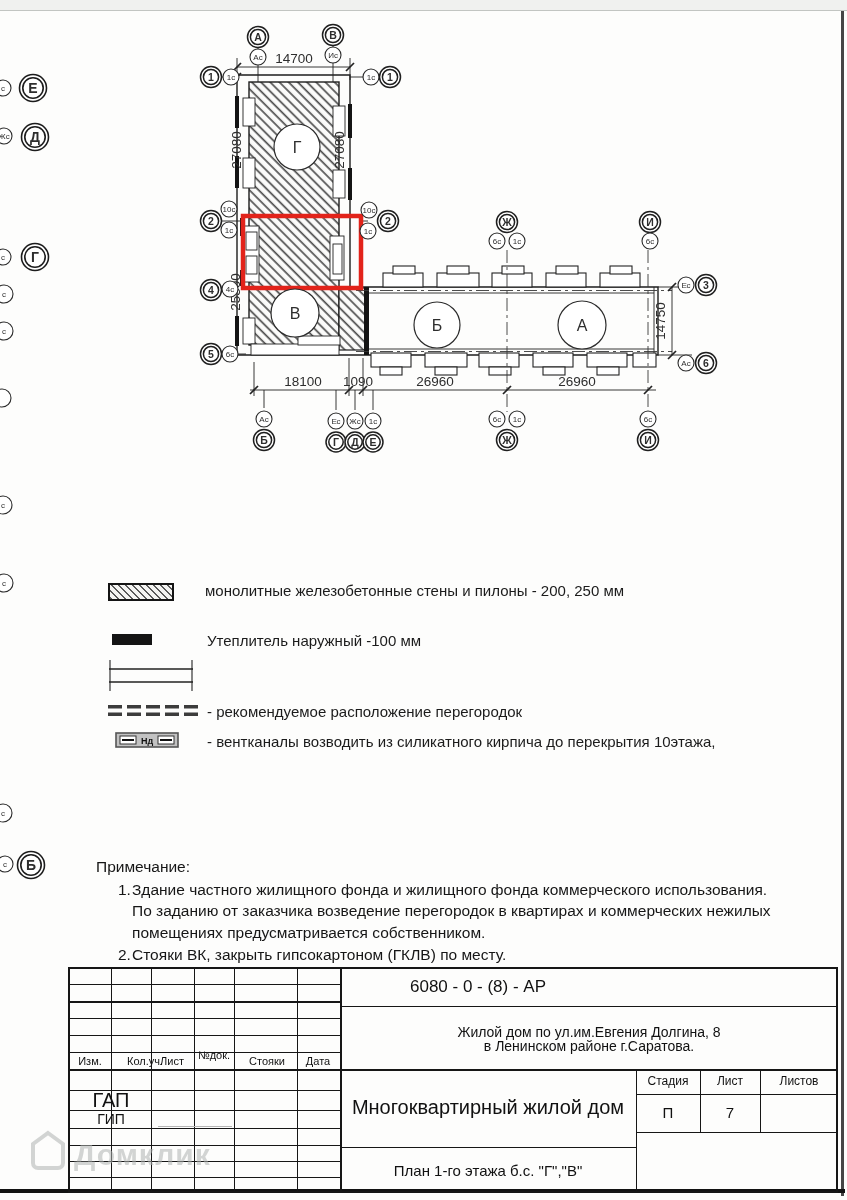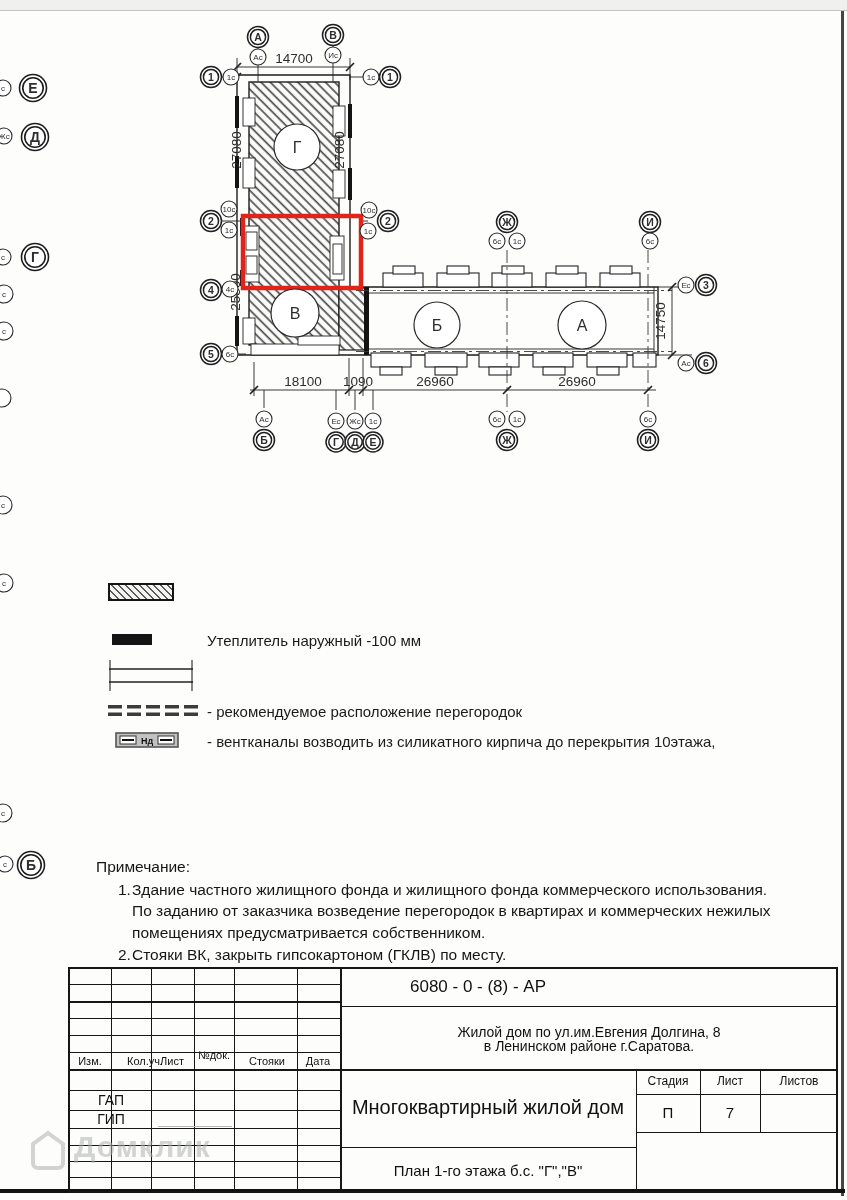--- a/index.html
+++ b/index.html
@@ -41,21 +41,21 @@
   .note-row{display:flex;margin-top:1px;}
   .note-num{width:36px;padding-left:22px;box-sizing:border-box;flex:none;}
   .note-text{width:645px;}
 
   
   #tb{left:68px;top:967px;width:770px;height:226px;border:2px solid #161616;box-sizing:border-box;}
   .vl{position:absolute;width:1.4px;background:#161616;top:0;bottom:0;}
   .hl{position:absolute;height:1.4px;background:#161616;left:0;}
   .tbt{position:absolute;transform:translate(-50%,-50%);white-space:nowrap;color:#111;}
   .hdr{font-size:11px;}
-  .watermark{left:30px;top:1130px;display:flex;align-items:flex-start;gap:8px;
+  .watermark{left:30px;top:1130px;display:flex;align-items:flex-end;gap:8px;
     color:rgba(175,178,176,0.55);font-size:30px;font-weight:bold;letter-spacing:1px;}
 </style>
 </head>
 <body>
 
 <div class="page">
   <div class="abs topbar"></div>
   <div class="abs frame-right"></div>
   <div class="abs frame-bottom"></div>
 
@@ -438,20 +438,21 @@
         </g>
       <g class="mke" transform="translate(31 865)">
           <circle r="13.5"></circle>
           <circle r="10.2"></circle>
           <text y="5">Б</text>
         </g>
     </g>
   </svg>
 
   <div class="abs lg-hatch" style="left:108px;top:583px;"></div>
+  <div class="abs lg-text" style="left:205px;top:582px;">монолитные железобетонные стены и пилоны - 200,  250 мм</div>
 
   <div class="abs lg-solid" style="left:112px;top:634px;"></div>
   <div class="abs lg-text" style="left:207px;top:632px;">Утеплитель наружный -100 мм</div>
 
   <svg class="abs" style="left:105px;top:658px;" width="92" height="36">
     <line x1="4" y1="11" x2="88" y2="11" stroke="#222" stroke-width="1.6"></line>
     <line x1="4" y1="24" x2="88" y2="24" stroke="#222" stroke-width="1.6"></line>
     <line x1="5" y1="2" x2="5" y2="33" stroke="#222" stroke-width="1.1"></line>
     <line x1="87" y1="2" x2="87" y2="33" stroke="#222" stroke-width="1.1"></line>
   </svg>
@@ -523,21 +524,21 @@
     <div class="hl" style="top:178px;left:270px;width:296px;"></div>
     <div class="hl" style="top:157px;left:88px;width:74px;background:#b5b5b5;"></div>
 
     <div class="tbt hdr" style="left:20px;top:92px;">Изм.</div>
     <div class="tbt hdr" style="left:75px;top:92px;">Кол.уч.</div>
     <div class="tbt hdr" style="left:102px;top:92px;">Лист</div>
     <div class="tbt hdr" style="left:144px;top:86px;">№док.</div>
     <div class="tbt hdr" style="left:197px;top:92px;">Стояки</div>
     <div class="tbt hdr" style="left:248px;top:92px;">Дата</div>
 
-    <div class="tbt" style="left:41px;top:131px;font-size:14px;">ГАП</div>
+    <div class="tbt" style="left:41px;top:131px;font-size:20px;">ГАП</div>
     <div class="tbt" style="left:41px;top:150px;font-size:14px;">ГИП</div>
 
     <div class="tbt" style="left:408px;top:18px;font-size:17px;">6080 - 0 - (8) - АР</div>
     <div class="tbt" style="left:519px;top:63px;font-size:14px;">Жилой дом по ул.им.Евгения Долгина, 8</div>
     <div class="tbt" style="left:519px;top:77px;font-size:14px;">в Ленинском районе г.Саратова.</div>
     <div class="tbt" style="left:418px;top:138px;font-size:20px;">Многоквартирный жилой дом</div>
     <div class="tbt hdr" style="left:598px;top:112px;font-size:12px;">Стадия</div>
     <div class="tbt hdr" style="left:660px;top:112px;font-size:12px;">Лист</div>
     <div class="tbt hdr" style="left:729px;top:112px;font-size:12px;">Листов</div>
     <div class="tbt" style="left:598px;top:143px;font-size:15px;">П</div>

